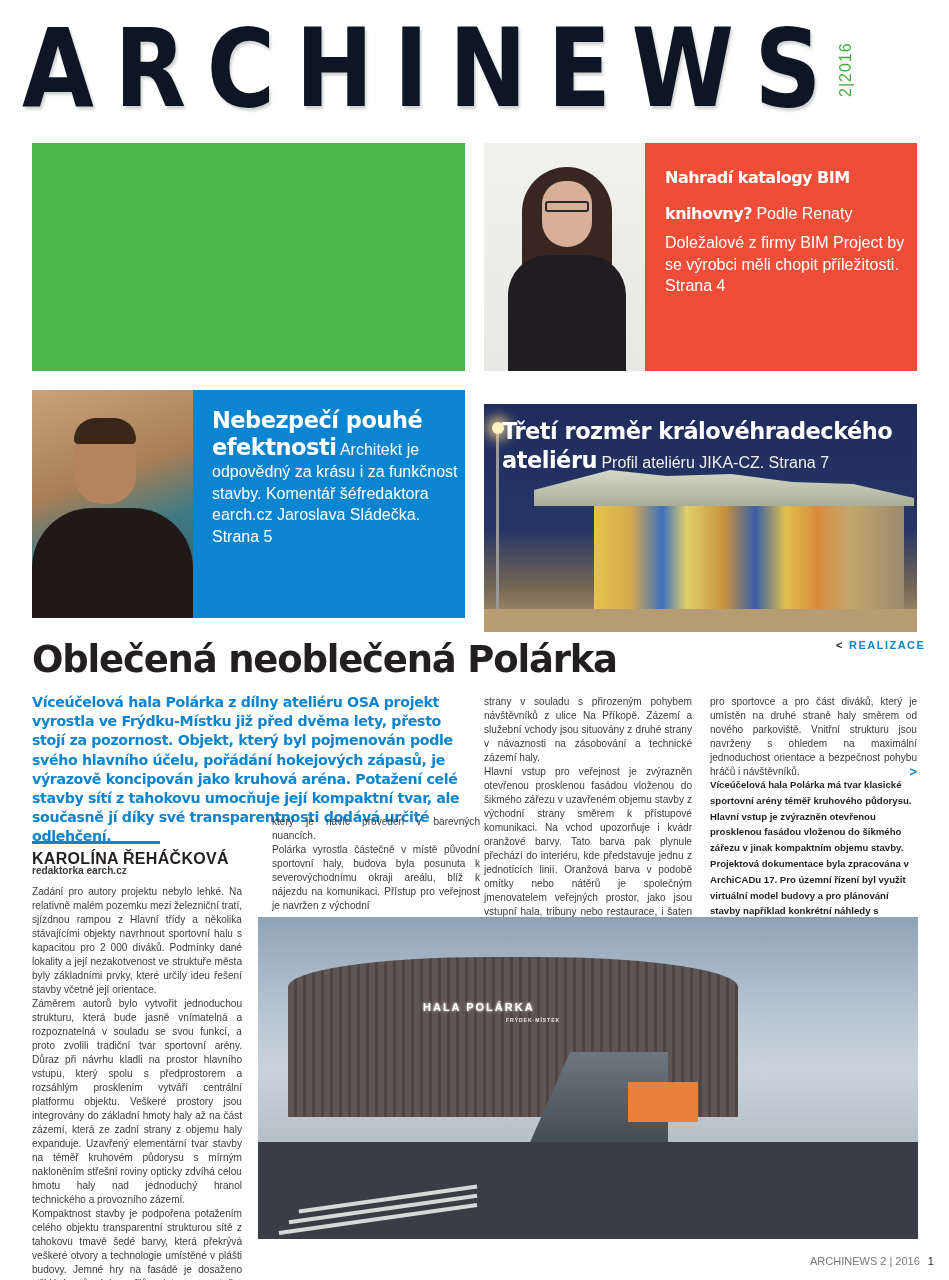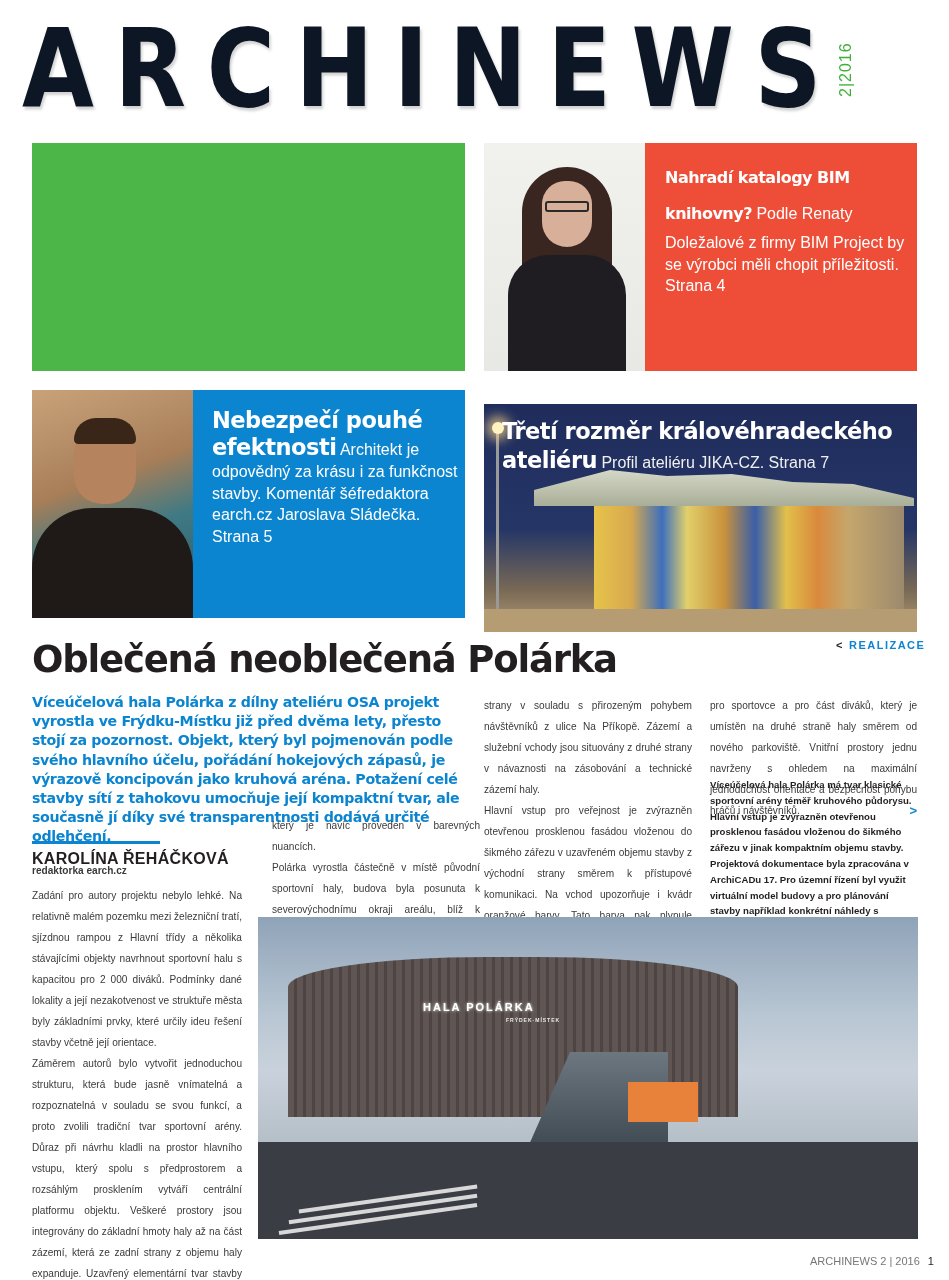--- a/index.html
+++ b/index.html
@@ -85,21 +85,21 @@
   
   .article-title { position: absolute; left: 32px; top: 637px; font-family: "DejaVu Sans", sans-serif; font-weight: bold;
      font-size: 37px; line-height: 46px; color: #231f20; letter-spacing: -1.2px; white-space: nowrap; }
   .section-tag { position: absolute; left: 836px; top: 639px; font-size: 11px; font-weight: bold; letter-spacing: 1.5px; white-space: nowrap; }
   .section-tag .lt { color: #231f20; margin-right: 5px; }
   .section-tag .name { color: #0c85d0; margin-top: 35px; }
 
   .lead { position: absolute; left: 32px; top: 693px; width: 440px; font-family: "DejaVu Sans", sans-serif; font-weight: bold;
      color: #0c85d0; font-size: 14.2px; line-height: 19.2px; letter-spacing: -0.35px; }
 
-  .col { position: absolute; font-family: "Liberation Sans", sans-serif; font-size: 10.1px; line-height: 21px; color: #3a3a3a; text-align: justify; }
+  .col { position: absolute; font-family: "Liberation Sans", sans-serif; font-size: 10.1px; line-height: 14px; color: #3a3a3a; text-align: justify; }
   .col p { margin: 0; }
   .col-a { left: 32px; top: 885px; width: 210px; }
   .col-b { left: 258px; top: 815px; width: 208px; margin-left: 14px; }
   .col-c { left: 484px; top: 695px; width: 208px; }
   .col-d { left: 710px; top: 695px; width: 207px; }
   .more-arrow { color: #0c85d0; font-weight: bold; float: right; font-size: 13px; }
 
   .byline-rule { position: absolute; left: 32px; top: 841px; width: 128px; height: 3px; background: #0c85d0; }
   .byline-name { position: absolute; left: 32px; top: 850px; font-weight: bold; font-size: 16px; letter-spacing: 0.3px; color: #231f20; }
   .byline-role { position: absolute; left: 32px; top: 865px; font-size: 10.1px; color: #3a3a3a; font-weight: bold; }
@@ -191,21 +191,21 @@
   <p>Polárka vyrostla částečně v místě původní sportovní haly, budova byla posunuta k severovýchodnímu okraji areálu, blíž k nájezdu na komunikaci. Přístup pro veřejnost je navržen z východní</p>
 </div>
 
 <div class="col col-c">
   <p>strany v souladu s přirozeným pohybem návštěvníků z ulice Na Příkopě. Zázemí a služební vchody jsou situovány z druhé strany v návaznosti na zásobování a technické zázemí haly.</p>
   <p>Hlavní vstup pro veřejnost je zvýrazněn otevřenou prosklenou fasádou vloženou do šikmého zářezu v uzavřeném objemu stavby z východní strany směrem k přístupové komunikaci. Na vchod upozorňuje i kvádr oranžové barvy. Tato barva pak plynule přechází do interiéru, kde představuje jednu z jednotících linií. Oranžová barva v podobě omítky nebo nátěrů je společným jmenovatelem veřejných prostor, jako jsou vstupní hala, tribuny nebo restaurace, i šaten hráčů.</p>
   <p>Kromě hlavního vstupu lze použít i vedlejší vstup</p>
 </div>
 
 <div class="col col-d">
-  <p><span>pro sportovce a pro část diváků, který je umístěn na druhé straně haly směrem od nového parkoviště. Vnitřní prostory jednu navrženy s ohledem na maximální jednoduchost orientace a bezpečnost pohybu hráčů i návštěvníků.</span> <span class="more-arrow">&gt;</span></p>
+  <p><span>pro sportovce a pro část diváků, který je umístěn na druhé straně haly směrem od nového parkoviště. Vnitřní strukturu jsou navrženy s ohledem na maximální jednoduchost orientace a bezpečnost pohybu hráčů i návštěvníků.</span> <span class="more-arrow">&gt;</span></p>
 </div>
 
 <div class="sidebar-box">Víceúčelová hala Polárka má tvar klasické sportovní arény téměř kruhového půdorysu. Hlavní vstup je zvýrazněn otevřenou prosklenou fasádou vloženou do šikmého zářezu v jinak kompaktním objemu stavby. Projektová dokumentace byla zpracována v ArchiCADu 17. Pro územní řízení byl využit virtuální model budovy a pro plánování stavby například konkrétní náhledy s postupem výstavby. Komunikace s jednotlivými profesními částmi probíhala exportováním 2D výkresů do AutoCADu</div>
 
 <div class="arena">
   <div class="building"></div>
   <div class="glass"></div>
   <div class="orange"></div>
   <div class="sign-text">HALA POLÁRKA</div>
   <div class="sign-sub">FRÝDEK-MÍSTEK</div>

